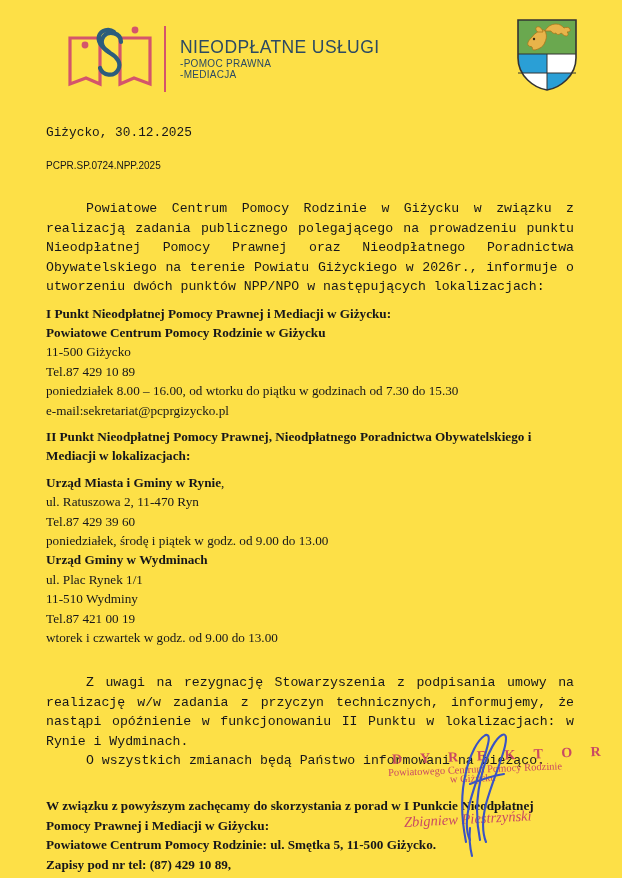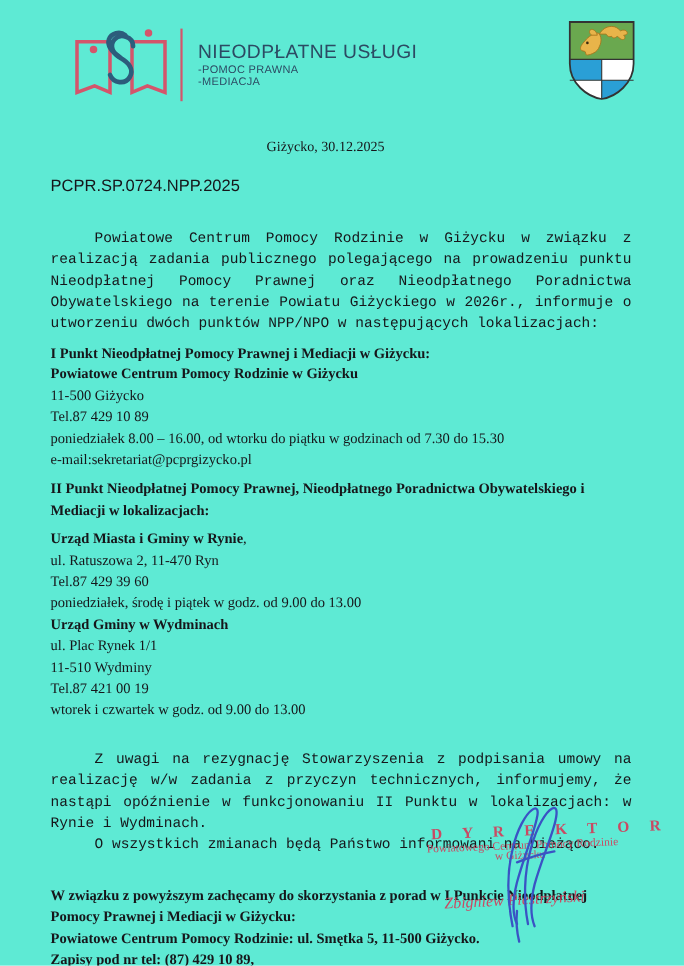--- a/index.html
+++ b/index.html
@@ -7,21 +7,21 @@
     padding: 0;
     background: #ffffff;
   }
   body {
     font-family: "Liberation Serif", serif;
   }
   .page {
     position: relative;
     width: 622px;
     height: 878px;
-    background: #5eead4;
+    background: #fde047;
     overflow: hidden;
     box-sizing: border-box;
   }
 
   
   .header {
     position: relative;
     height: 112px;
   }
   .logo-block {
@@ -69,29 +69,29 @@
   }
 
   
   .doc {
     padding: 0 48px 0 46px;
     font-size: 13.2px;
     color: #16161a;
     line-height: 1.47;
   }
   .date-line {
-    text-align: center;
+    text-align: left;
     padding-right: 28px;
     font-size: 12.8px;
-    font-family: Liberation Serif, serif;
+    font-family: Liberation Mono, monospace;
     margin-top: 12px;
   }
   .ref-line {
     margin-top: 16px;
-    font-size: 15px;
+    font-size: 10px;
     font-family: "Liberation Sans", sans-serif;
   }
   .para {
     text-align: justify;
     text-indent: 40px;
     margin-top: 26px;
     font-family: Liberation Mono, monospace;
   }
   .para.tight {
     margin-top: 0;

